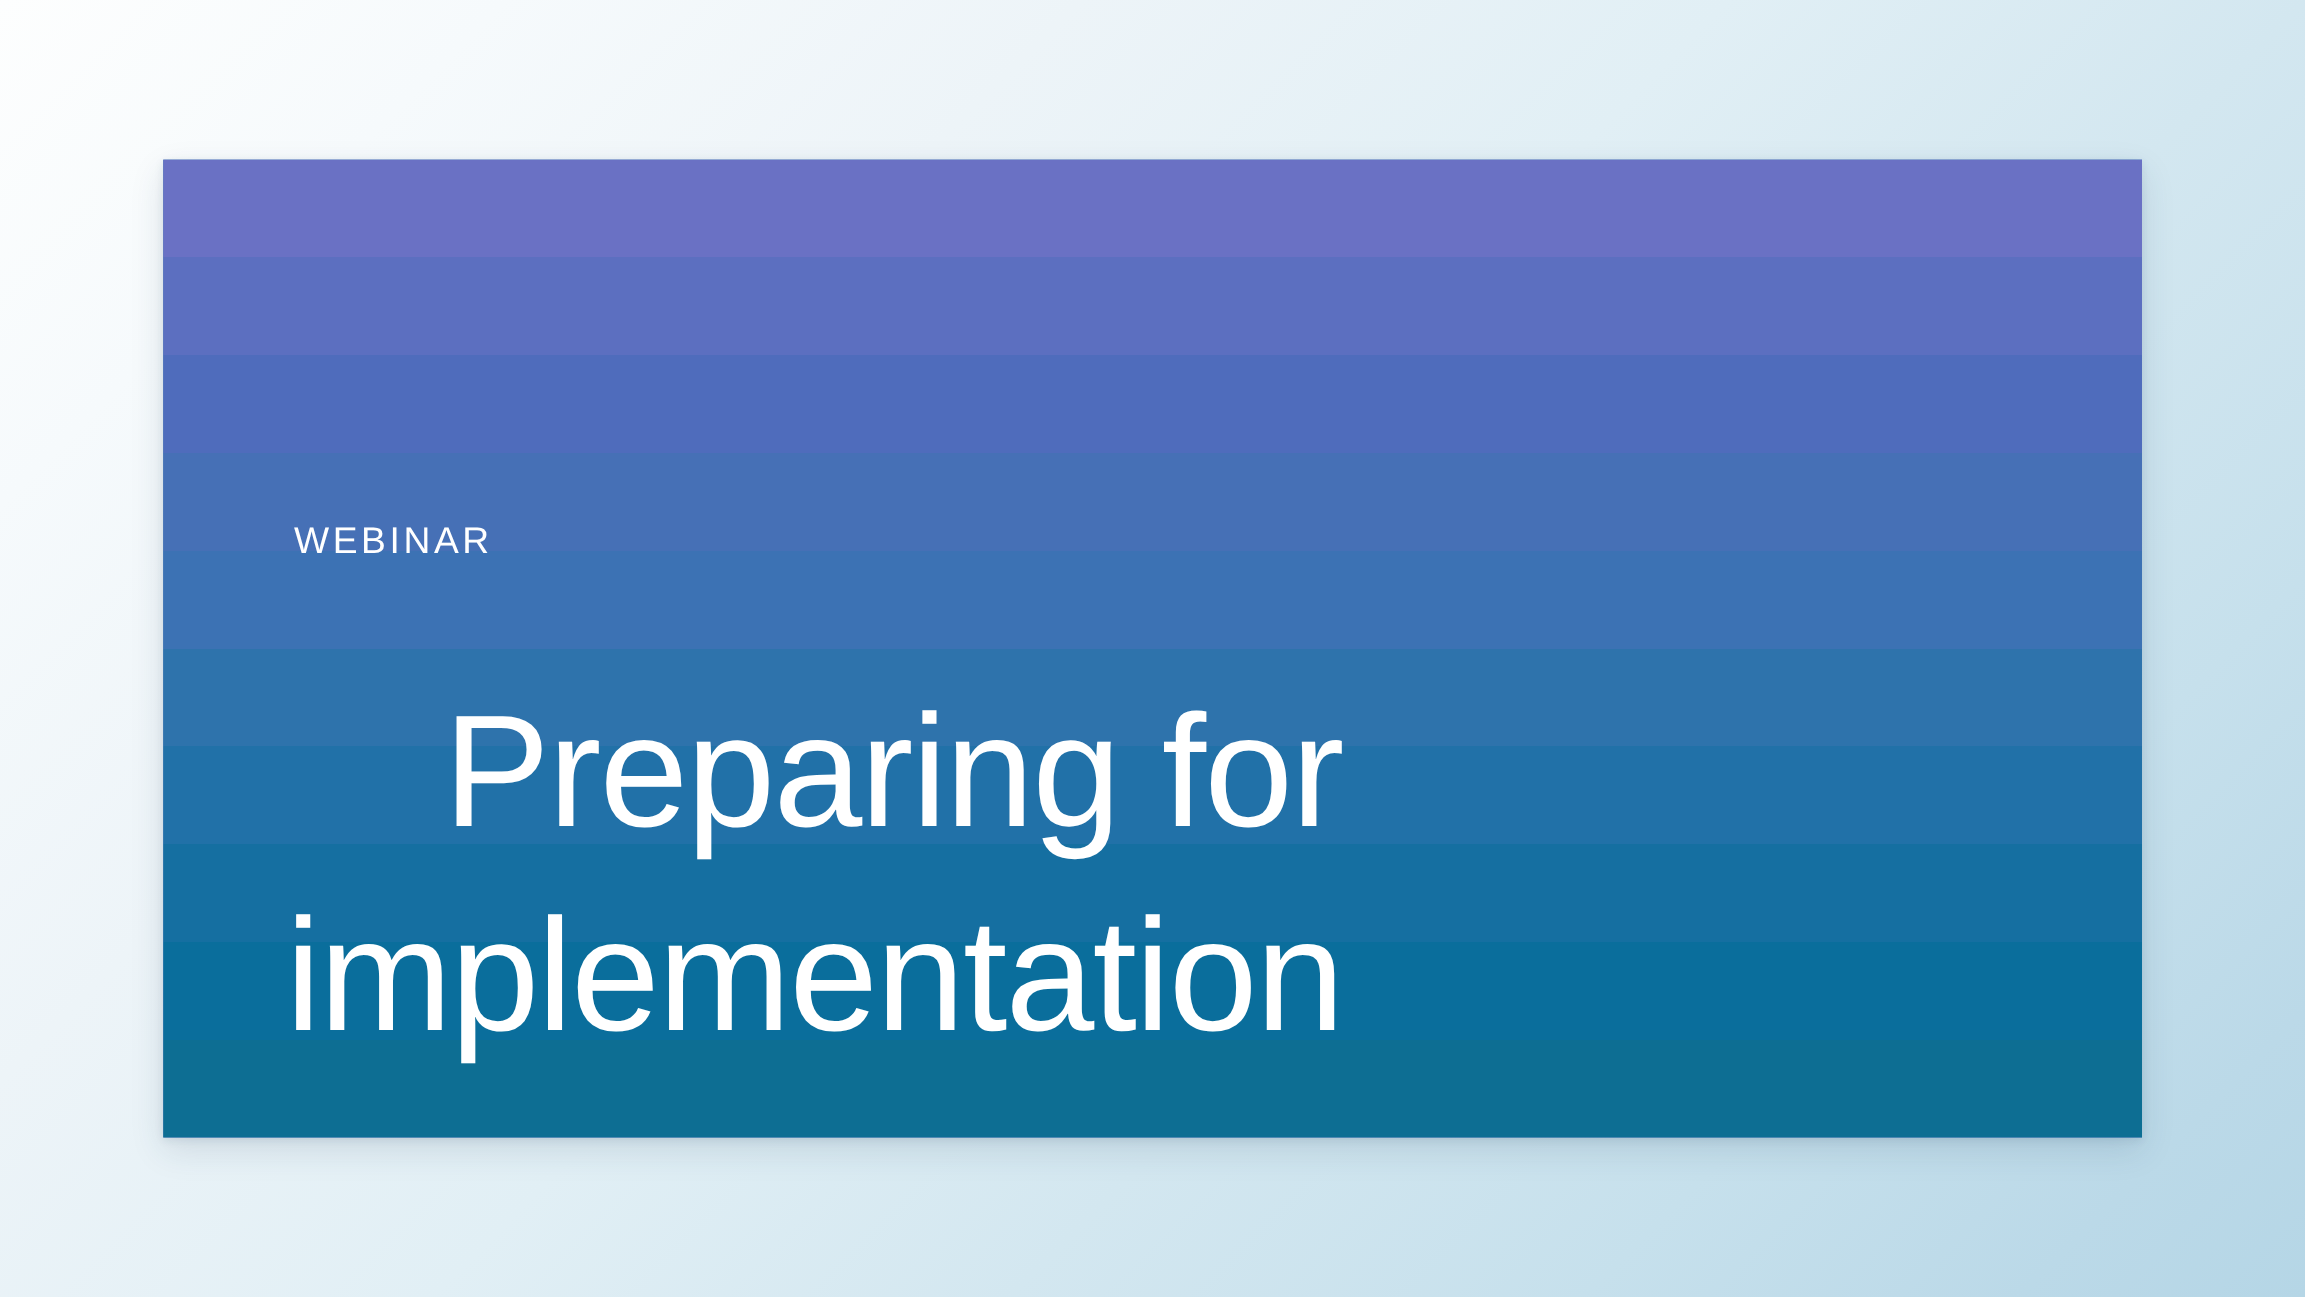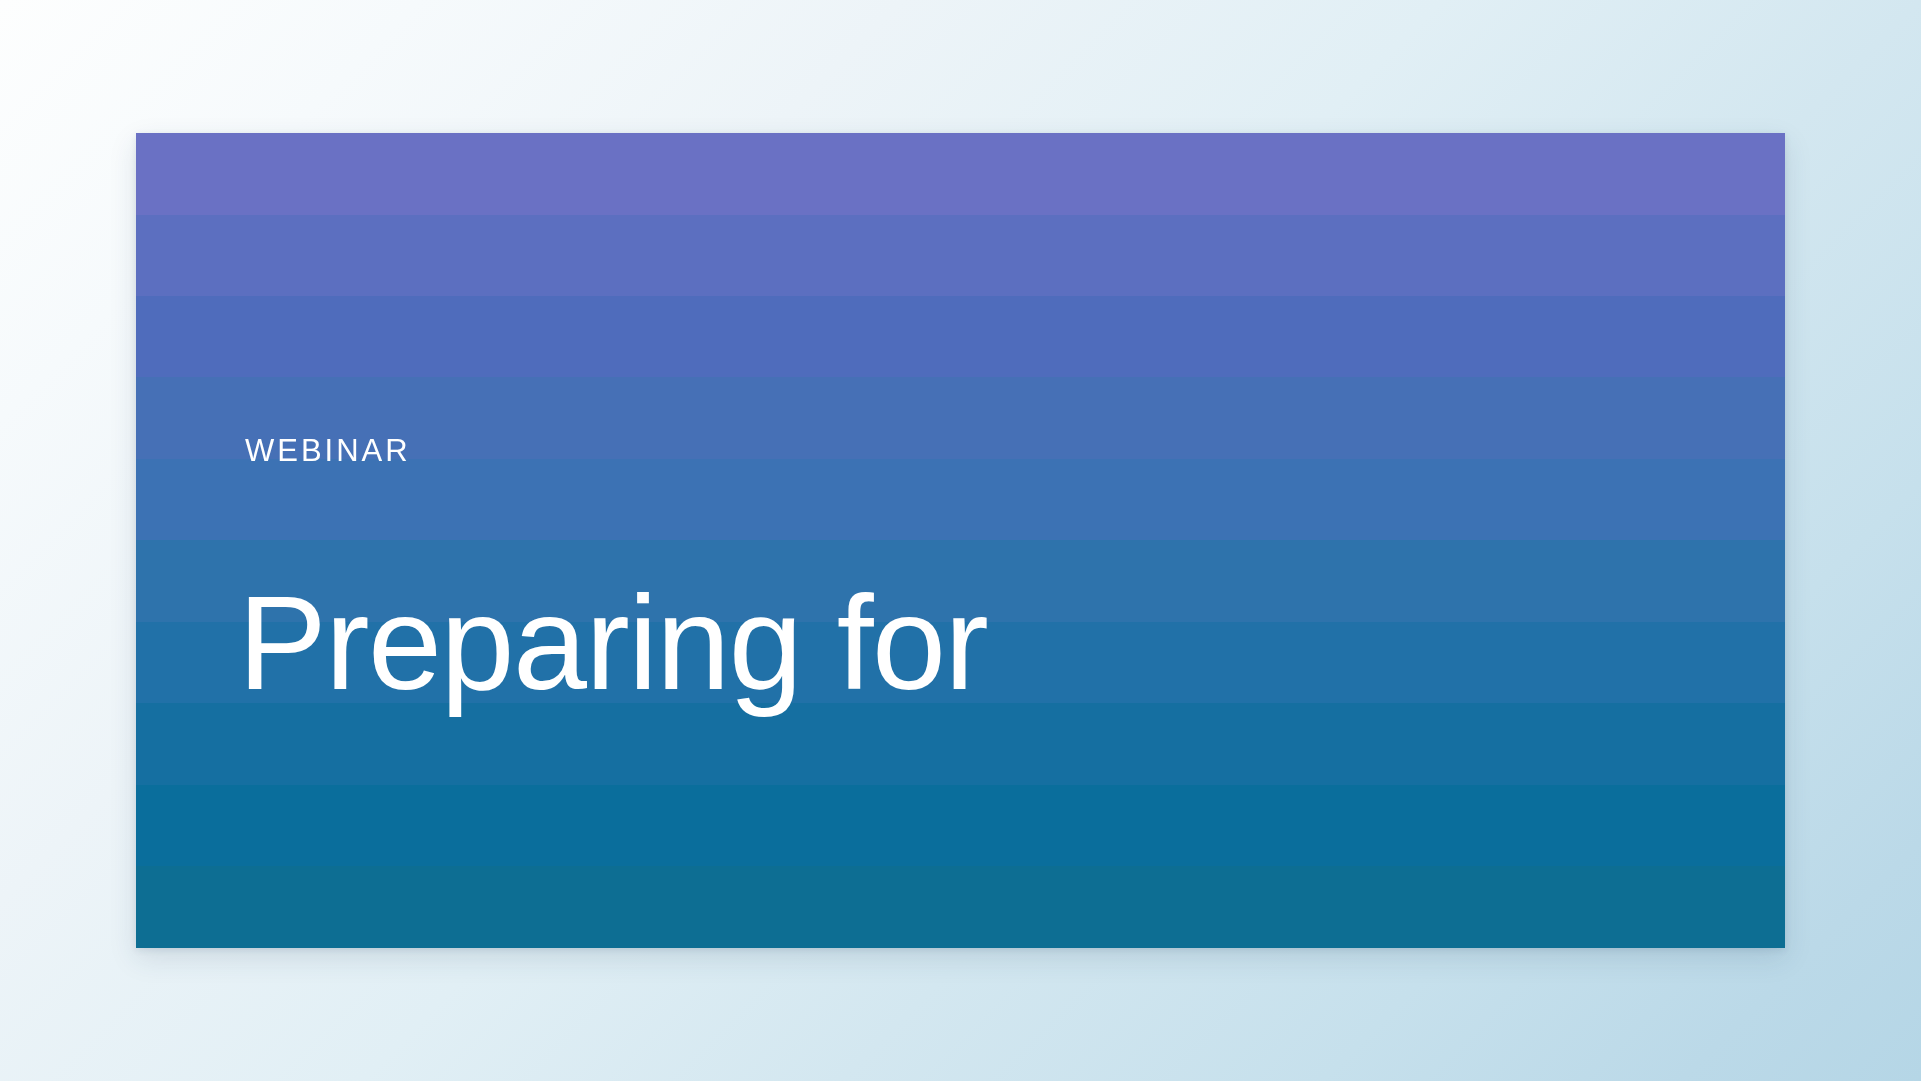--- a/index.html
+++ b/index.html
@@ -110,17 +110,18 @@
   <div class="card">
 
     <div class="card-gradient"></div>
 
     <div class="card-content">
 
       <div class="eyebrow">WEBINAR</div>
 
       <div class="headline">
         <span class="headline-line">Preparing for</span>
+        <span class="headline-line">implementation</span>
       </div>
 
     </div>
   </div>
 </div>
 
 </body></html>

